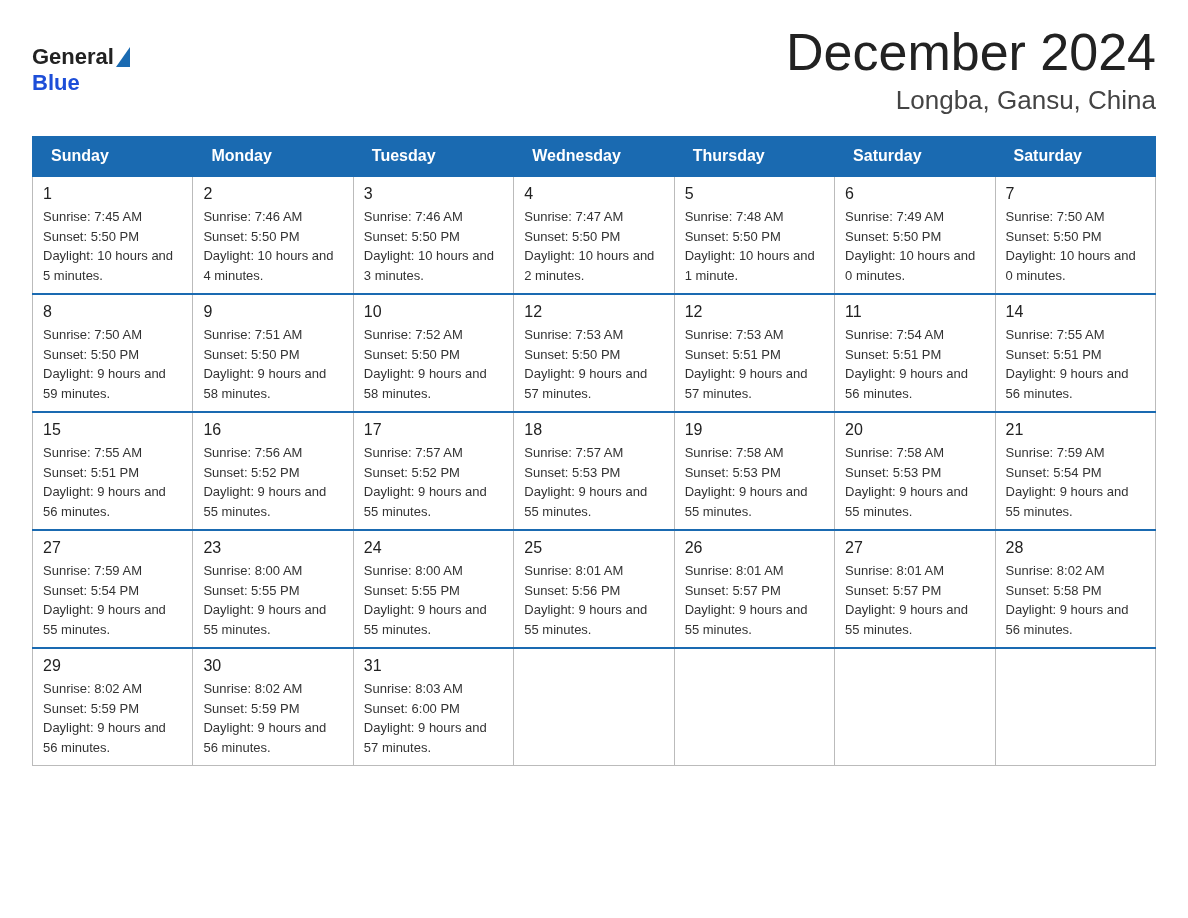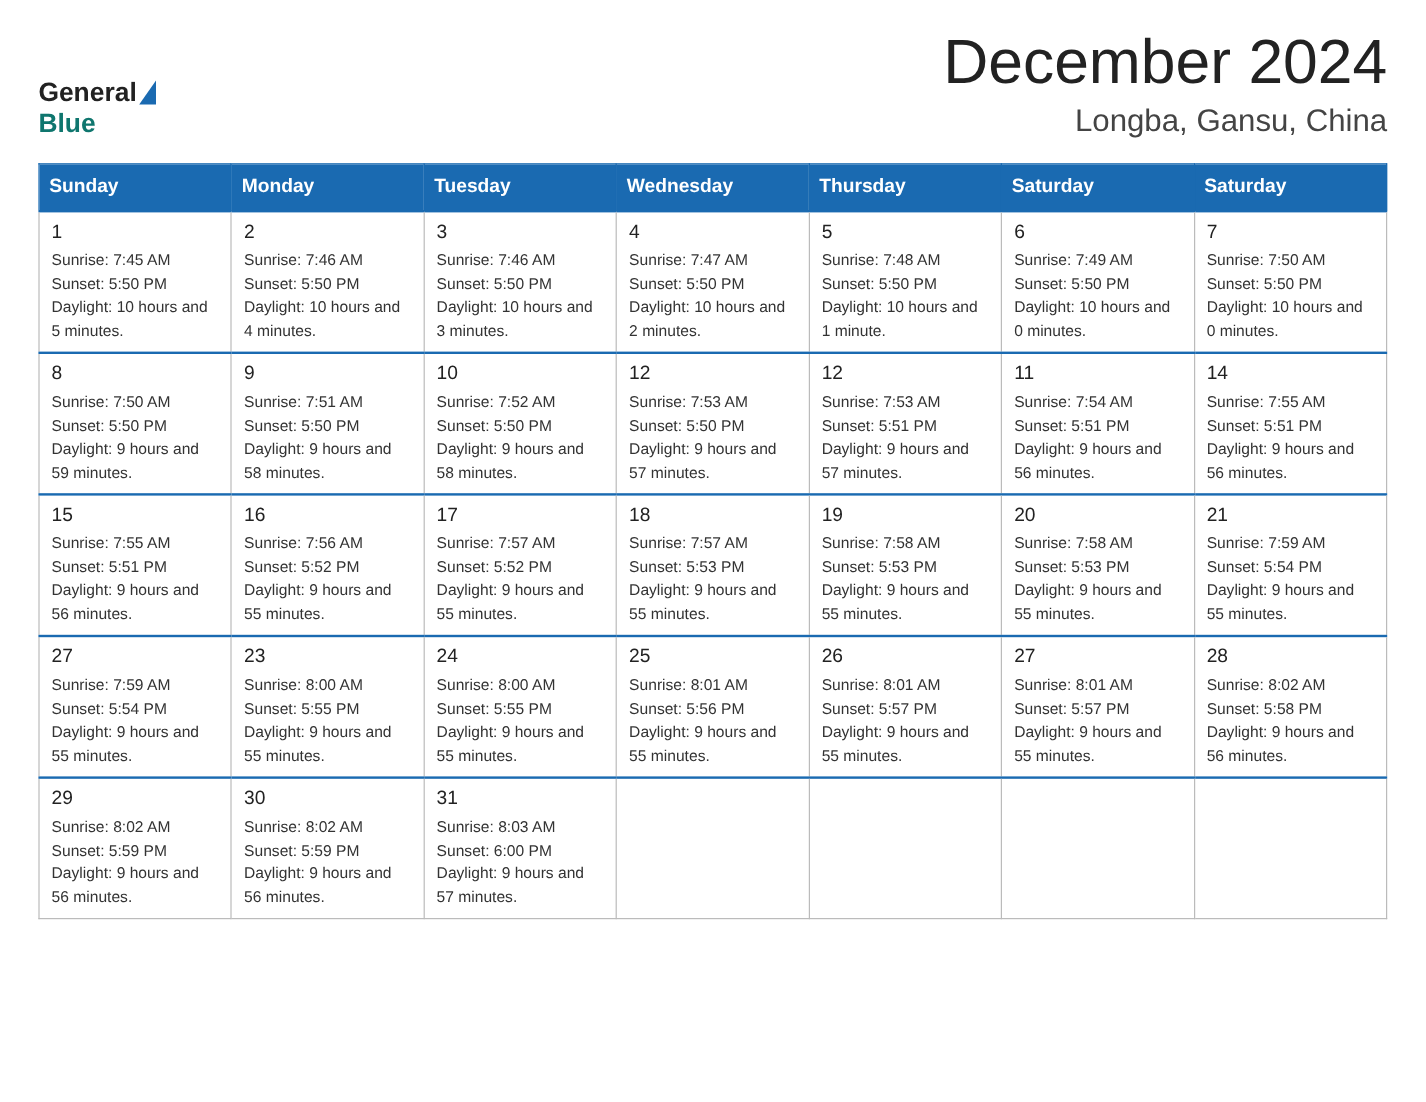--- a/index.html
+++ b/index.html
@@ -7,21 +7,21 @@
       font-family: Arial, sans-serif;
       background: #fff;
       color: #222;
       padding: 24px 32px;
       width: 1188px;
       min-height: 918px;
     }
     .header-area {
       display: flex;
       justify-content: space-between;
-      align-items: flex-end;
+      align-items: center;
       margin-bottom: 20px;
     }
     .logo {
       display: flex;
       flex-direction: column;
       align-items: flex-start;
     }
     .logo-top {
       display: flex;
       align-items: center;
@@ -33,21 +33,21 @@
     .logo-triangle {
       width: 0;
       height: 0;
       border-left: 14px solid transparent;
       border-bottom: 20px solid #1a6ab1;
       margin: 0 2px;
       display: inline-block;
       vertical-align: middle;
     }
     .logo-blue {
-      color: #0f766e;
+      color: #1d4ed8;
       font-size: 22px;
       font-weight: bold;
     }
     .title-area {
       text-align: right;
     }
     .month-title {
       font-size: 52px;
       font-weight: normal;
       color: #222;
@@ -62,21 +62,21 @@
     .calendar {
       width: 100%;
       border-collapse: collapse;
       font-size: 14px;
     }
     .calendar thead tr th {
       background: #1a6ab1;
       color: #fff;
       font-weight: bold;
       font-size: 16px;
-      padding: 10px 8px;
+      padding: 10px 18px;
       text-align: left;
       border: 1px solid #1a6ab1;
     }
     .calendar tbody tr td {
       vertical-align: top;
       padding: 8px 10px;
       border: 1px solid #bbb;
       border-top: 2px solid #1a6ab1;
       width: calc(100% / 7);
       min-height: 100px;

